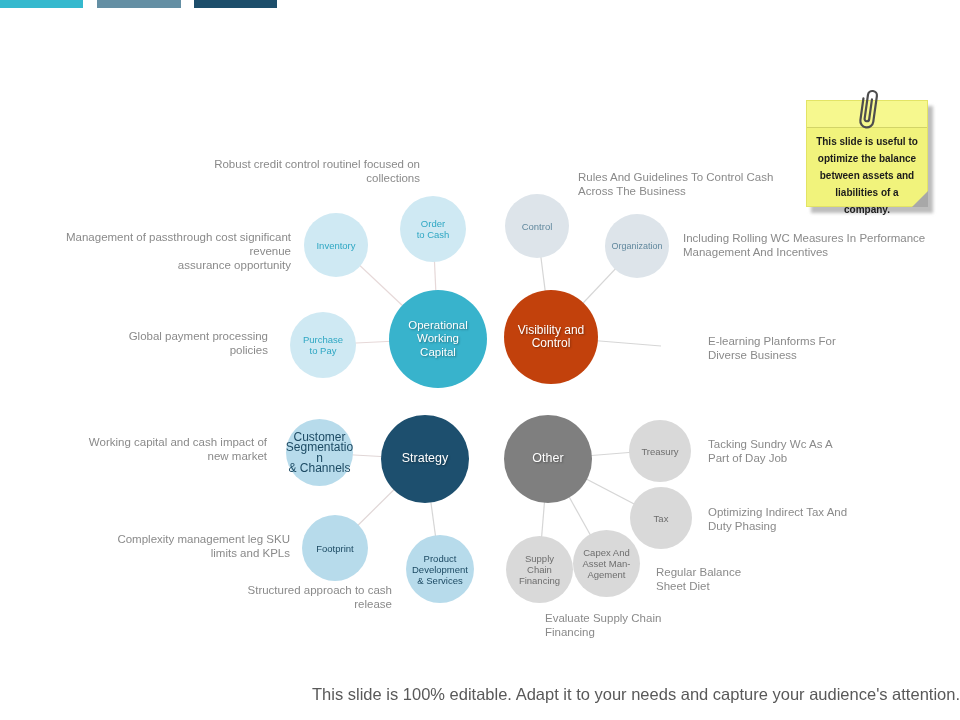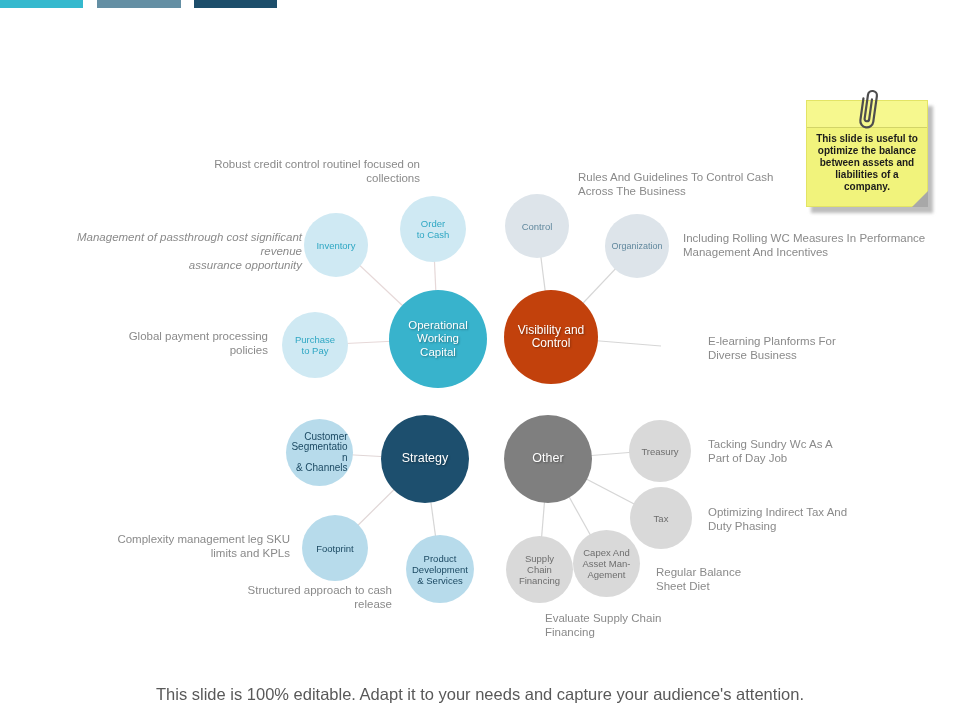--- a/index.html
+++ b/index.html
@@ -17,21 +17,21 @@
 
   
   .note{position:absolute;left:806px;top:100px;width:120px;height:105px;
         background:linear-gradient(#f6f88e 0 26px,#f1f37c 26px 100%);
         box-shadow:5px 6px 3px rgba(145,145,145,.6);
         border:1px solid #e3e465;}
   .note-crease{position:absolute;left:0;top:26px;width:100%;height:1px;background:rgba(120,120,40,.25);}
   .note-fold{position:absolute;right:-1px;bottom:-1px;width:0;height:0;
              border-bottom:16px solid #a8a8a8;border-left:16px solid transparent;}
   .note-text{position:absolute;left:4px;right:4px;top:32px;text-align:center;
-             font-size:10px;line-height:12px;font-weight:bold;color:#1c1c1c;}
+             font-size:10px;line-height:17px;font-weight:bold;color:#1c1c1c;}
   .clip{position:absolute;left:48px;top:-16px;width:26px;height:48px;}
 
   
   .connectors{position:absolute;left:0;top:0;width:960px;height:720px;pointer-events:none;}
 
   
   .circle{position:absolute;border-radius:50%;display:flex;align-items:center;
           justify-content:center;text-align:center;font-weight:normal;
           white-space:pre-line;}
   .sat{font-size:9.5px;line-height:11px;}
@@ -43,21 +43,21 @@
   .c3-hub{background:#1d4f6e;}
   .c3-sat{background:#b7dbeb;color:#1c4a63;}
   .c4-hub{background:#7f7f7f;}
   .c4-sat{background:#d9d9d9;color:#6e6e6e;}
 
   
   .ann{position:absolute;color:#8a8a8a;font-size:11.5px;line-height:14px;white-space:pre-line;}
   .ann-r{text-align:right;}
   .ann-l{text-align:left;}
 
-  .footer{position:absolute;left:0;top:685px;width:960px;text-align:center;
+  .footer{position:absolute;left:0;top:685px;width:960px;text-align:right;
           font-size:16.5px;color:#595959;}
 </style>
 </head>
 <body>
 
 <div class="slide">
 
   <div class="topbar b1"></div>
   <div class="topbar b2"></div>
   <div class="topbar b3"></div>
@@ -90,32 +90,32 @@
 
     <line x1="548" y1="459" x2="660" y2="450" stroke="#d6d6d6" stroke-width="1.2"></line>
     <line x1="548" y1="459" x2="661" y2="518" stroke="#d6d6d6" stroke-width="1.2"></line>
     <line x1="548" y1="459" x2="606" y2="563" stroke="#d6d6d6" stroke-width="1.2"></line>
     <line x1="548" y1="459" x2="539" y2="569" stroke="#d6d6d6" stroke-width="1.2"></line>
   </svg>
 
   <div class="circle sat c1-sat" style="left:304px;top:213px;width:64px;height:64px;">Inventory</div>
   <div class="circle sat c1-sat" style="left:400px;top:196px;width:66px;height:66px;">Order
 to Cash</div>
-  <div class="circle sat c1-sat" style="left:282px;top:312px;width:66px;height:66px;">Purchase
+  <div class="circle sat c1-sat" style="left:290px;top:312px;width:66px;height:66px;">Purchase
 to Pay</div>
   <div class="circle hub c1-hub" style="left:389px;top:290px;width:98px;height:98px;">Operational
 Working
 Capital</div>
 
   <div class="circle sat c2-sat" style="left:505px;top:194px;width:64px;height:64px;">Control</div>
   <div class="circle sat c2-sat" style="left:605px;top:214px;width:64px;height:64px;font-size:9px;">Organization</div>
   <div class="circle hub c2-hub" style="left:504px;top:290px;width:94px;height:94px;font-size:12px;">Visibility and
 Control</div>
 
-  <div class="circle sat c3-sat" style="left:286px;top:419px;width:67px;height:67px;font-size:10px;line-height:10.5px;text-align:right;">Customer
+  <div class="circle sat c3-sat" style="left:286px;top:419px;width:67px;height:67px;font-size:12px;line-height:10.5px;">Customer
 Segmentatio
 n
 &amp; Channels</div>
   <div class="circle sat c3-sat" style="left:302px;top:515px;width:66px;height:66px;">Footprint</div>
   <div class="circle sat c3-sat" style="left:406px;top:535px;width:68px;height:68px;">Product
 Development
 &amp; Services</div>
   <div class="circle hub c3-hub" style="left:381px;top:415px;width:88px;height:88px;font-size:12.5px;">Strategy</div>
 
   <div class="circle sat c4-sat" style="left:629px;top:420px;width:62px;height:62px;">Treasury</div>
@@ -123,24 +123,26 @@
   <div class="circle sat c4-sat" style="left:573px;top:530px;width:67px;height:67px;">Capex And
 Asset Man-
 Agement</div>
   <div class="circle sat c4-sat" style="left:506px;top:536px;width:67px;height:67px;">Supply
 Chain
 Financing</div>
   <div class="circle hub c4-hub" style="left:504px;top:415px;width:88px;height:88px;font-size:12.5px;">Other</div>
 
   <div class="ann ann-r" style="left:200px;top:157px;width:220px;">Robust credit control routinel focused on
 collections</div>
-  <div class="ann ann-r" style="left:46px;top:230px;width:256px;font-style:italic;">Management  of passthrough cost significant revenue
+  <div class="ann ann-r" style="left:35px;top:230px;width:256px;">Management  of passthrough cost significant revenue
 assurance opportunity</div>
   <div class="ann ann-r" style="left:107px;top:329px;width:161px;">Global payment processing
 policies</div>
+  <div class="ann ann-r" style="left:67px;top:435px;width:200px;">Working capital and cash impact of
+new market</div>
   <div class="ann ann-r" style="left:100px;top:532px;width:190px;">Complexity management leg SKU
 limits  and KPLs</div>
   <div class="ann ann-r" style="left:222px;top:583px;width:170px;">Structured approach to cash
 release</div>
   <div class="ann ann-l" style="left:578px;top:170px;width:200px;">Rules And Guidelines To Control Cash
 Across The Business</div>
   <div class="ann ann-l" style="left:683px;top:231px;width:258px;">Including Rolling WC Measures In Performance
 Management  And Incentives</div>
   <div class="ann ann-l" style="left:708px;top:334px;width:185px;">E-learning Planforms For
 Diverse Business</div>

